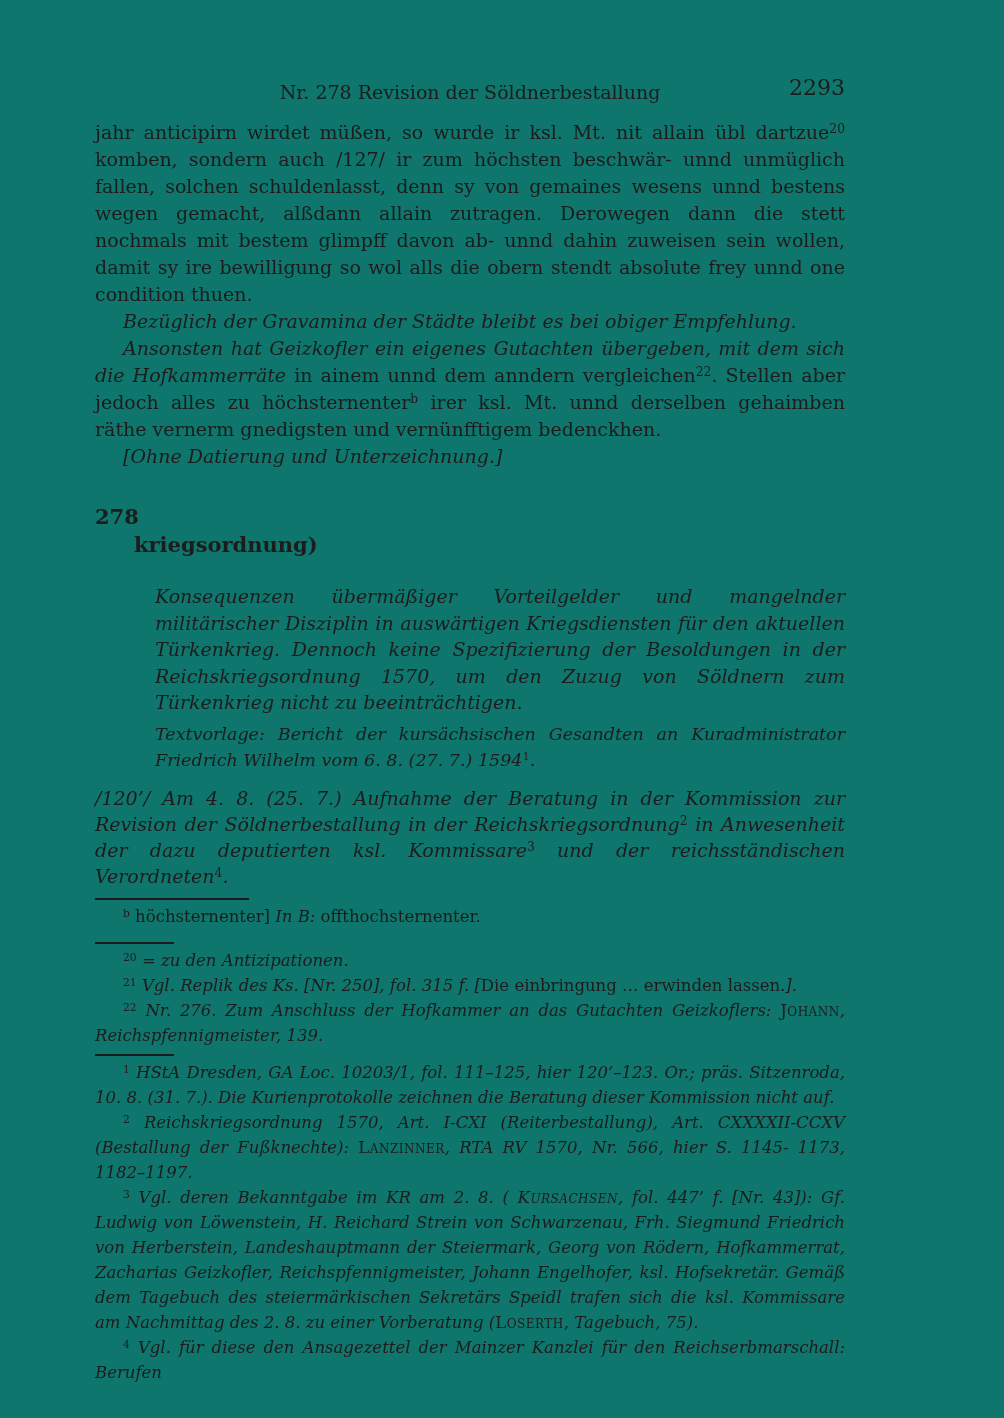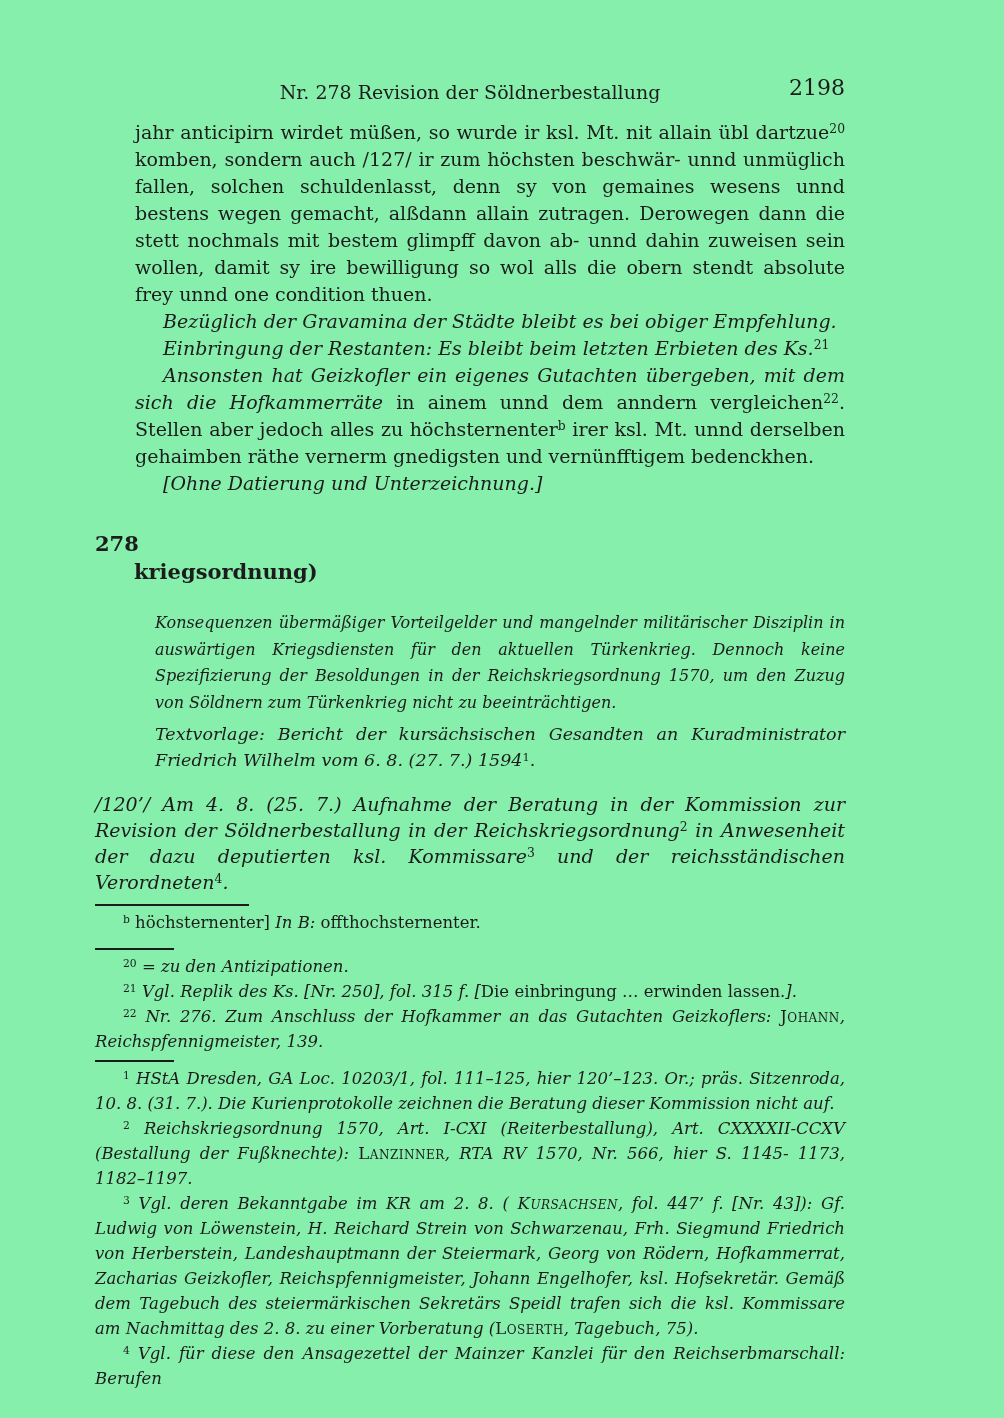--- a/index.html
+++ b/index.html
@@ -1,43 +1,43 @@
 <!DOCTYPE html>
 <html><head>
 <meta charset="utf-8">
 <style>
   html,body{margin:0;padding:0;background:#ffffff;}
   .page{
     position:relative;width:1004px;height:1418px;overflow:hidden;
-    background:#86efac;color:#1c1c1c;
+    background:#0f766e;color:#1c1c1c;
     font-family:"DejaVu Serif","Liberation Serif",serif;
   }
   .content{position:absolute;left:95px;top:80px;width:750px;}
 
   
   .running-head{position:relative;font-size:19px;line-height:24px;text-align:center;}
   .rh-page{position:absolute;right:0;top:-4px;font-size:22px;}
 
   
-  .bodytext{margin-top:15px;margin-left:40px;}
+  .bodytext{margin-top:15px;}
   .bodytext p{margin:0;font-size:19px;line-height:27px;text-align:justify;}
   .bodytext p.ind{text-indent:28px;}
 
   
   .entry-head{display:flex;margin-top:33px;}
   .eh-num{flex:none;width:39px;font-size:21px;font-weight:bold;line-height:28px;text-align:right;}
   .eh-title{margin:0;font-size:21px;font-weight:bold;line-height:28px;}
 
   
-  .summary{margin:24px 0 0 60px;font-size:16px;line-height:26.5px;font-style:italic;text-align:justify;}
+  .summary{margin:24px 0 0 60px;font-size:19px;line-height:26.5px;font-style:italic;text-align:justify;}
   .source-block{margin:5px 0 0 60px;}
   .source-block p{margin:0;font-size:17.5px;line-height:26px;font-style:italic;text-align:justify;}
 
   
-  .intro{margin:18px 0 0 0;font-size:19px;line-height:26px;font-style:italic;text-align:justify;}
+  .intro{margin:12px 0 0 0;font-size:19px;line-height:26px;font-style:italic;text-align:justify;}
 
   
   .rule{border:none;border-top:2px solid #1c1c1c;margin:0;height:0;}
   .rule-long{width:154px;margin-top:9px;}
   .rule-short{width:79px;}
   .rule-fn{margin-top:13px;}
   .rule-num{margin-top:6px;}
   .notes p{margin:0;font-size:16.5px;line-height:25px;text-align:justify;text-indent:28px;}
   .notes{margin-top:4px;}
 
@@ -49,27 +49,26 @@
   .run-sup{font-size:65%;position:relative;top:-0.45em;font-style:normal;line-height:0;}
 </style>
 </head>
 <body>
 
 <div class="page">
   <div class="content">
 
     <header class="running-head">
       <div class="rh-title">Nr. 278 Revision der Söldnerbestallung</div>
-      <div class="rh-page">2198</div>
+      <div class="rh-page">2293</div>
     </header>
 
     <main class="bodytext">
       <p><span class="run-r">jahr anticipirn wirdet müßen, so wurde ir ksl. Mt. nit allain übl dartzue</span><span class="run-sup">20</span><span class="run-r"> komben, sondern auch /127/ ir zum höchsten beschwär- unnd unmüglich fallen, solchen schuldenlasst, denn sy von gemaines wesens unnd bestens wegen gemacht, alßdann allain zutragen. Derowegen dann die stett nochmals mit bestem glimpff davon ab- unnd dahin zuweisen sein wollen, damit sy ire bewilligung so wol alls die obern stendt absolute frey unnd one condition thuen.</span></p>
       <p class="ind"><span class="run-i">Bezüglich der Gravamina der Städte bleibt es bei obiger Empfehlung.</span></p>
-      <p class="ind"><span class="run-i">Einbringung der Restanten: Es bleibt beim letzten Erbieten des Ks.</span><span class="run-sup">21</span></p>
       <p class="ind"><span class="run-i">Ansonsten hat Geizkofler ein eigenes Gutachten übergeben, mit dem sich die Hofkammerräte</span><span class="run-r"> in ainem unnd dem anndern vergleichen</span><span class="run-sup">22</span><span class="run-r">. Stellen aber jedoch alles zu höchsternenter</span><span class="run-sup">b</span><span class="run-r"> irer ksl. Mt. unnd derselben gehaimben räthe vernerm gnedigsten und vernünfftigem bedenckhen.</span></p>
       <p class="ind"><span class="run-i">[Ohne Datierung und Unterzeichnung.]</span></p>
     </main>
 
     <section class="entry-head">
       <div class="eh-num">278</div>
       <h2 class="eh-title"><br><span class="run-r">kriegsordnung)</span></h2>
     </section>
 
     <p class="summary"><span class="run-i">Konsequenzen übermäßiger Vorteilgelder und mangelnder militärischer Disziplin in auswärtigen Kriegsdiensten für den aktuellen Türkenkrieg. Dennoch keine Spezifizierung der Besoldungen in der Reichskriegsordnung 1570, um den Zuzug von Söldnern zum Türkenkrieg nicht zu beeinträchtigen.</span></p>

